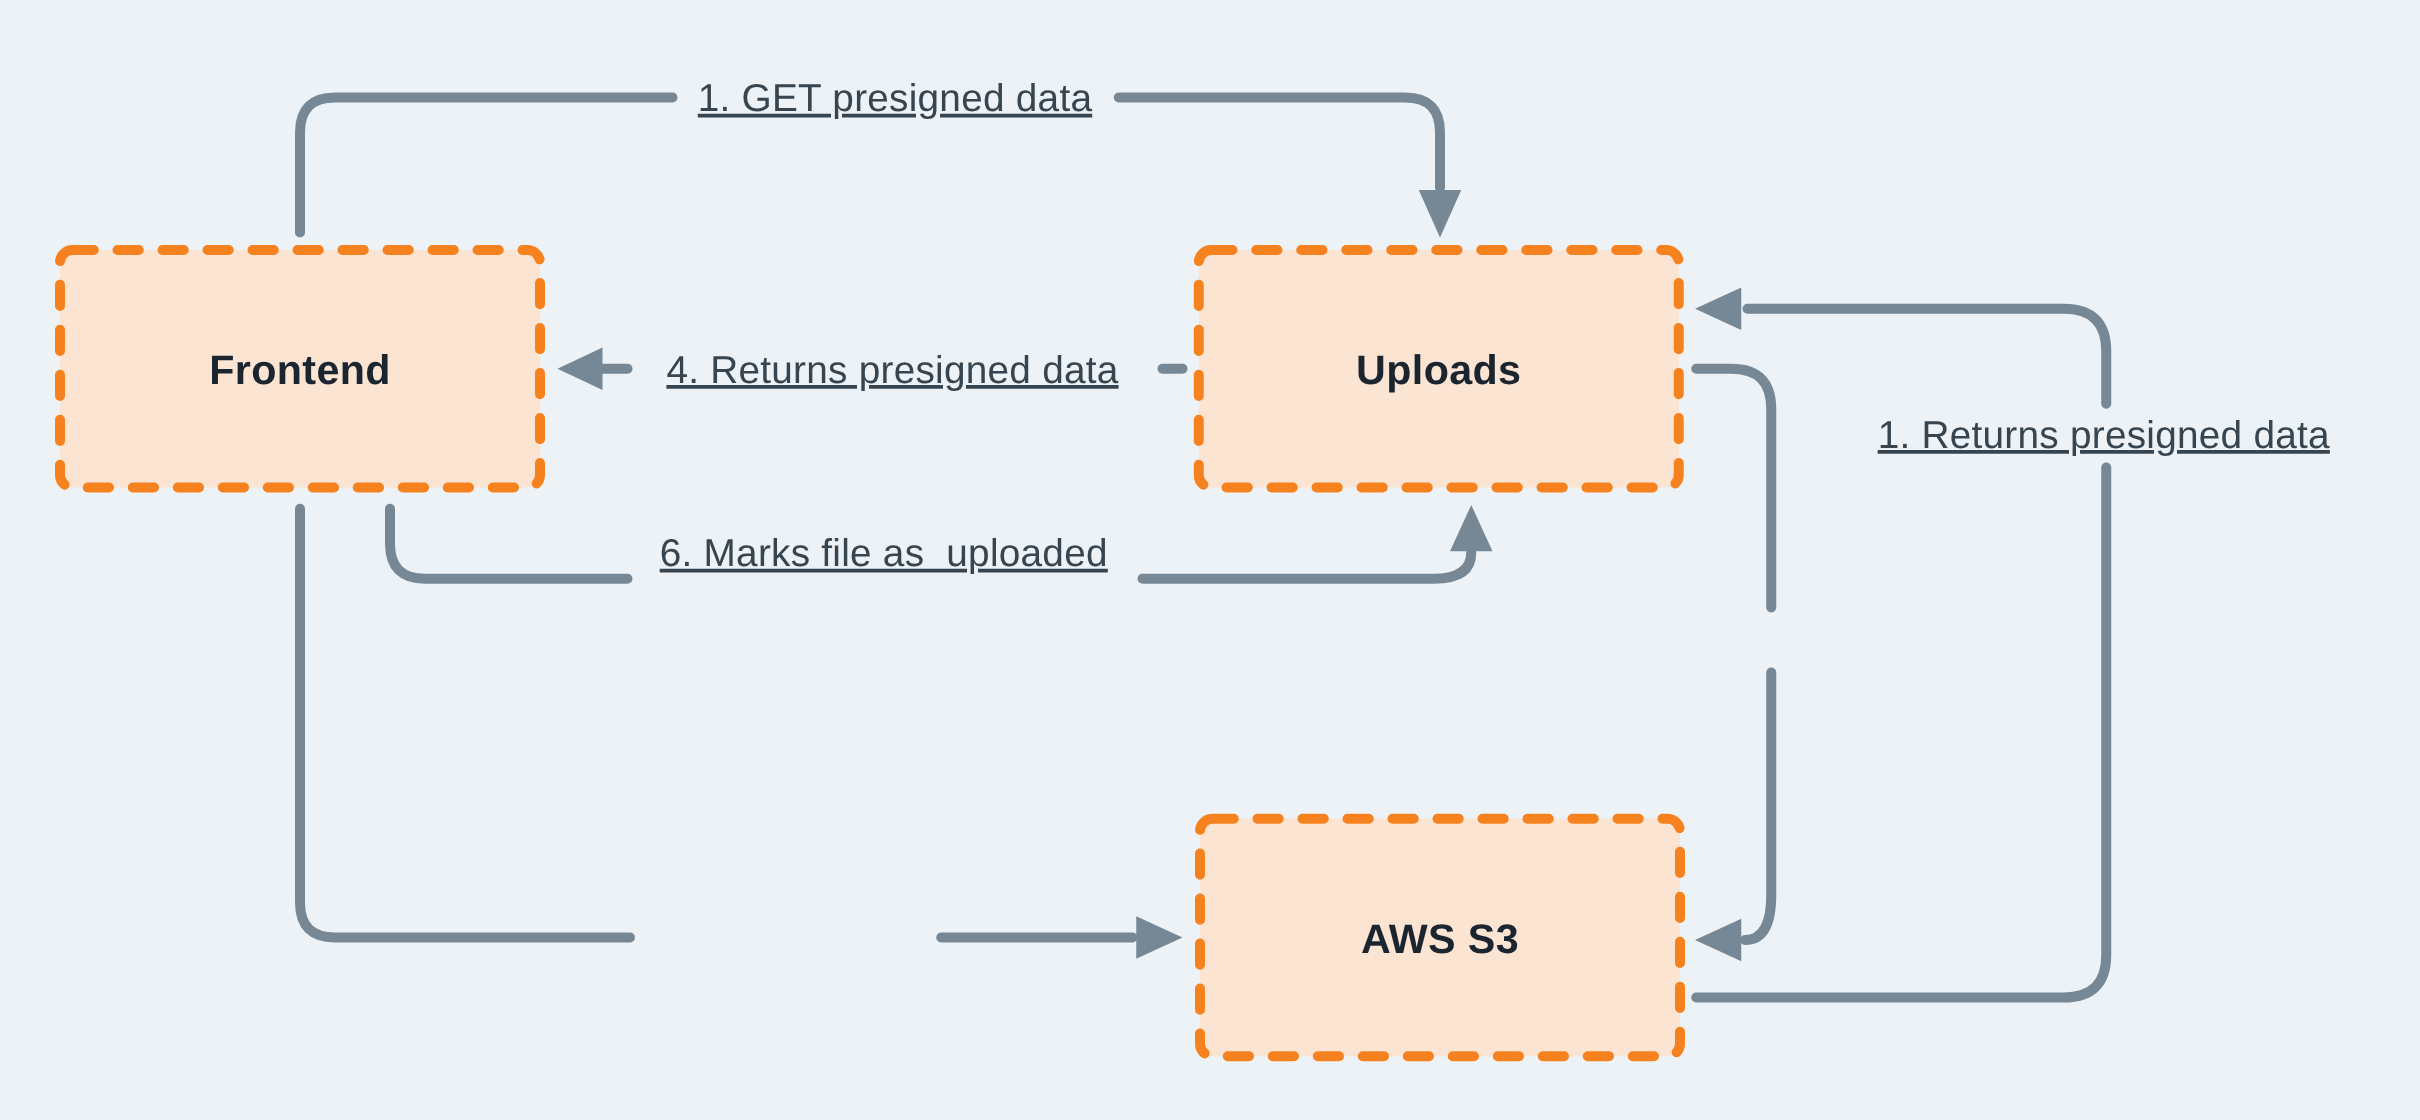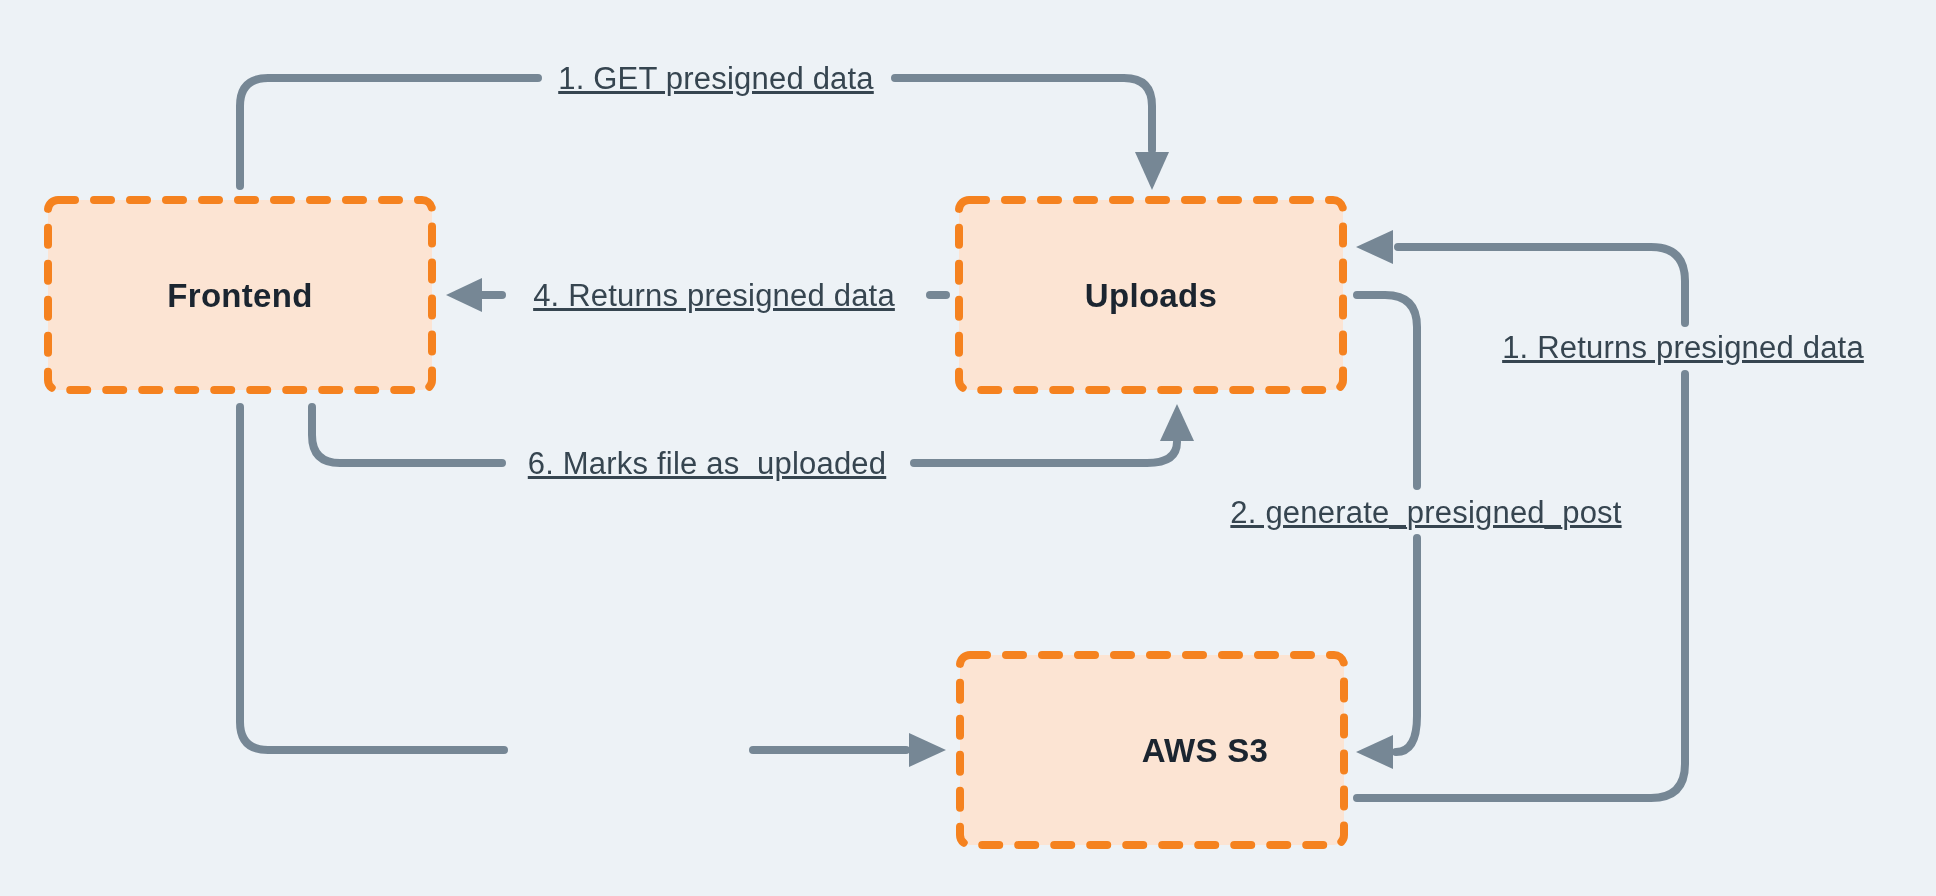--- a/index.html
+++ b/index.html
@@ -57,21 +57,20 @@
 
     <g fill="#FCE4D3" stroke="#F5821F" stroke-width="8" stroke-dasharray="17 19" stroke-linecap="round">
       <rect x="48" y="200" width="384" height="190" rx="10"></rect>
       <rect x="959" y="200" width="384" height="190" rx="10"></rect>
       <rect x="960" y="655" width="384" height="190" rx="10"></rect>
     </g>
   </svg>
 
   <div class="label node-label" style="left:240px;top:296px">Frontend</div>
   <div class="label node-label" style="left:1151px;top:296px">Uploads</div>
-  <div class="label node-label" style="left:1205px;top:751px">AWS S3</div>
+  <div class="label node-label" style="left:1152px;top:751px">AWS S3</div>
 
   <div class="label edge-label" style="left:716px;top:79px">1. GET presigned data</div>
-  <div class="label edge-label" style="left:1426px;top:513px">2. generate_presigned_post</div>
   <div class="label edge-label" style="left:1683px;top:348px">1. Returns presigned data</div>
   <div class="label edge-label" style="left:714px;top:296px">4. Returns presigned data</div>
-  <div class="label edge-label" style="left:707px;top:464px">6. Marks file as  uploaded</div>
+  <div class="label edge-label" style="left:707px;top:443px">6. Marks file as  uploaded</div>
 
 </div>
 
 </body></html>

